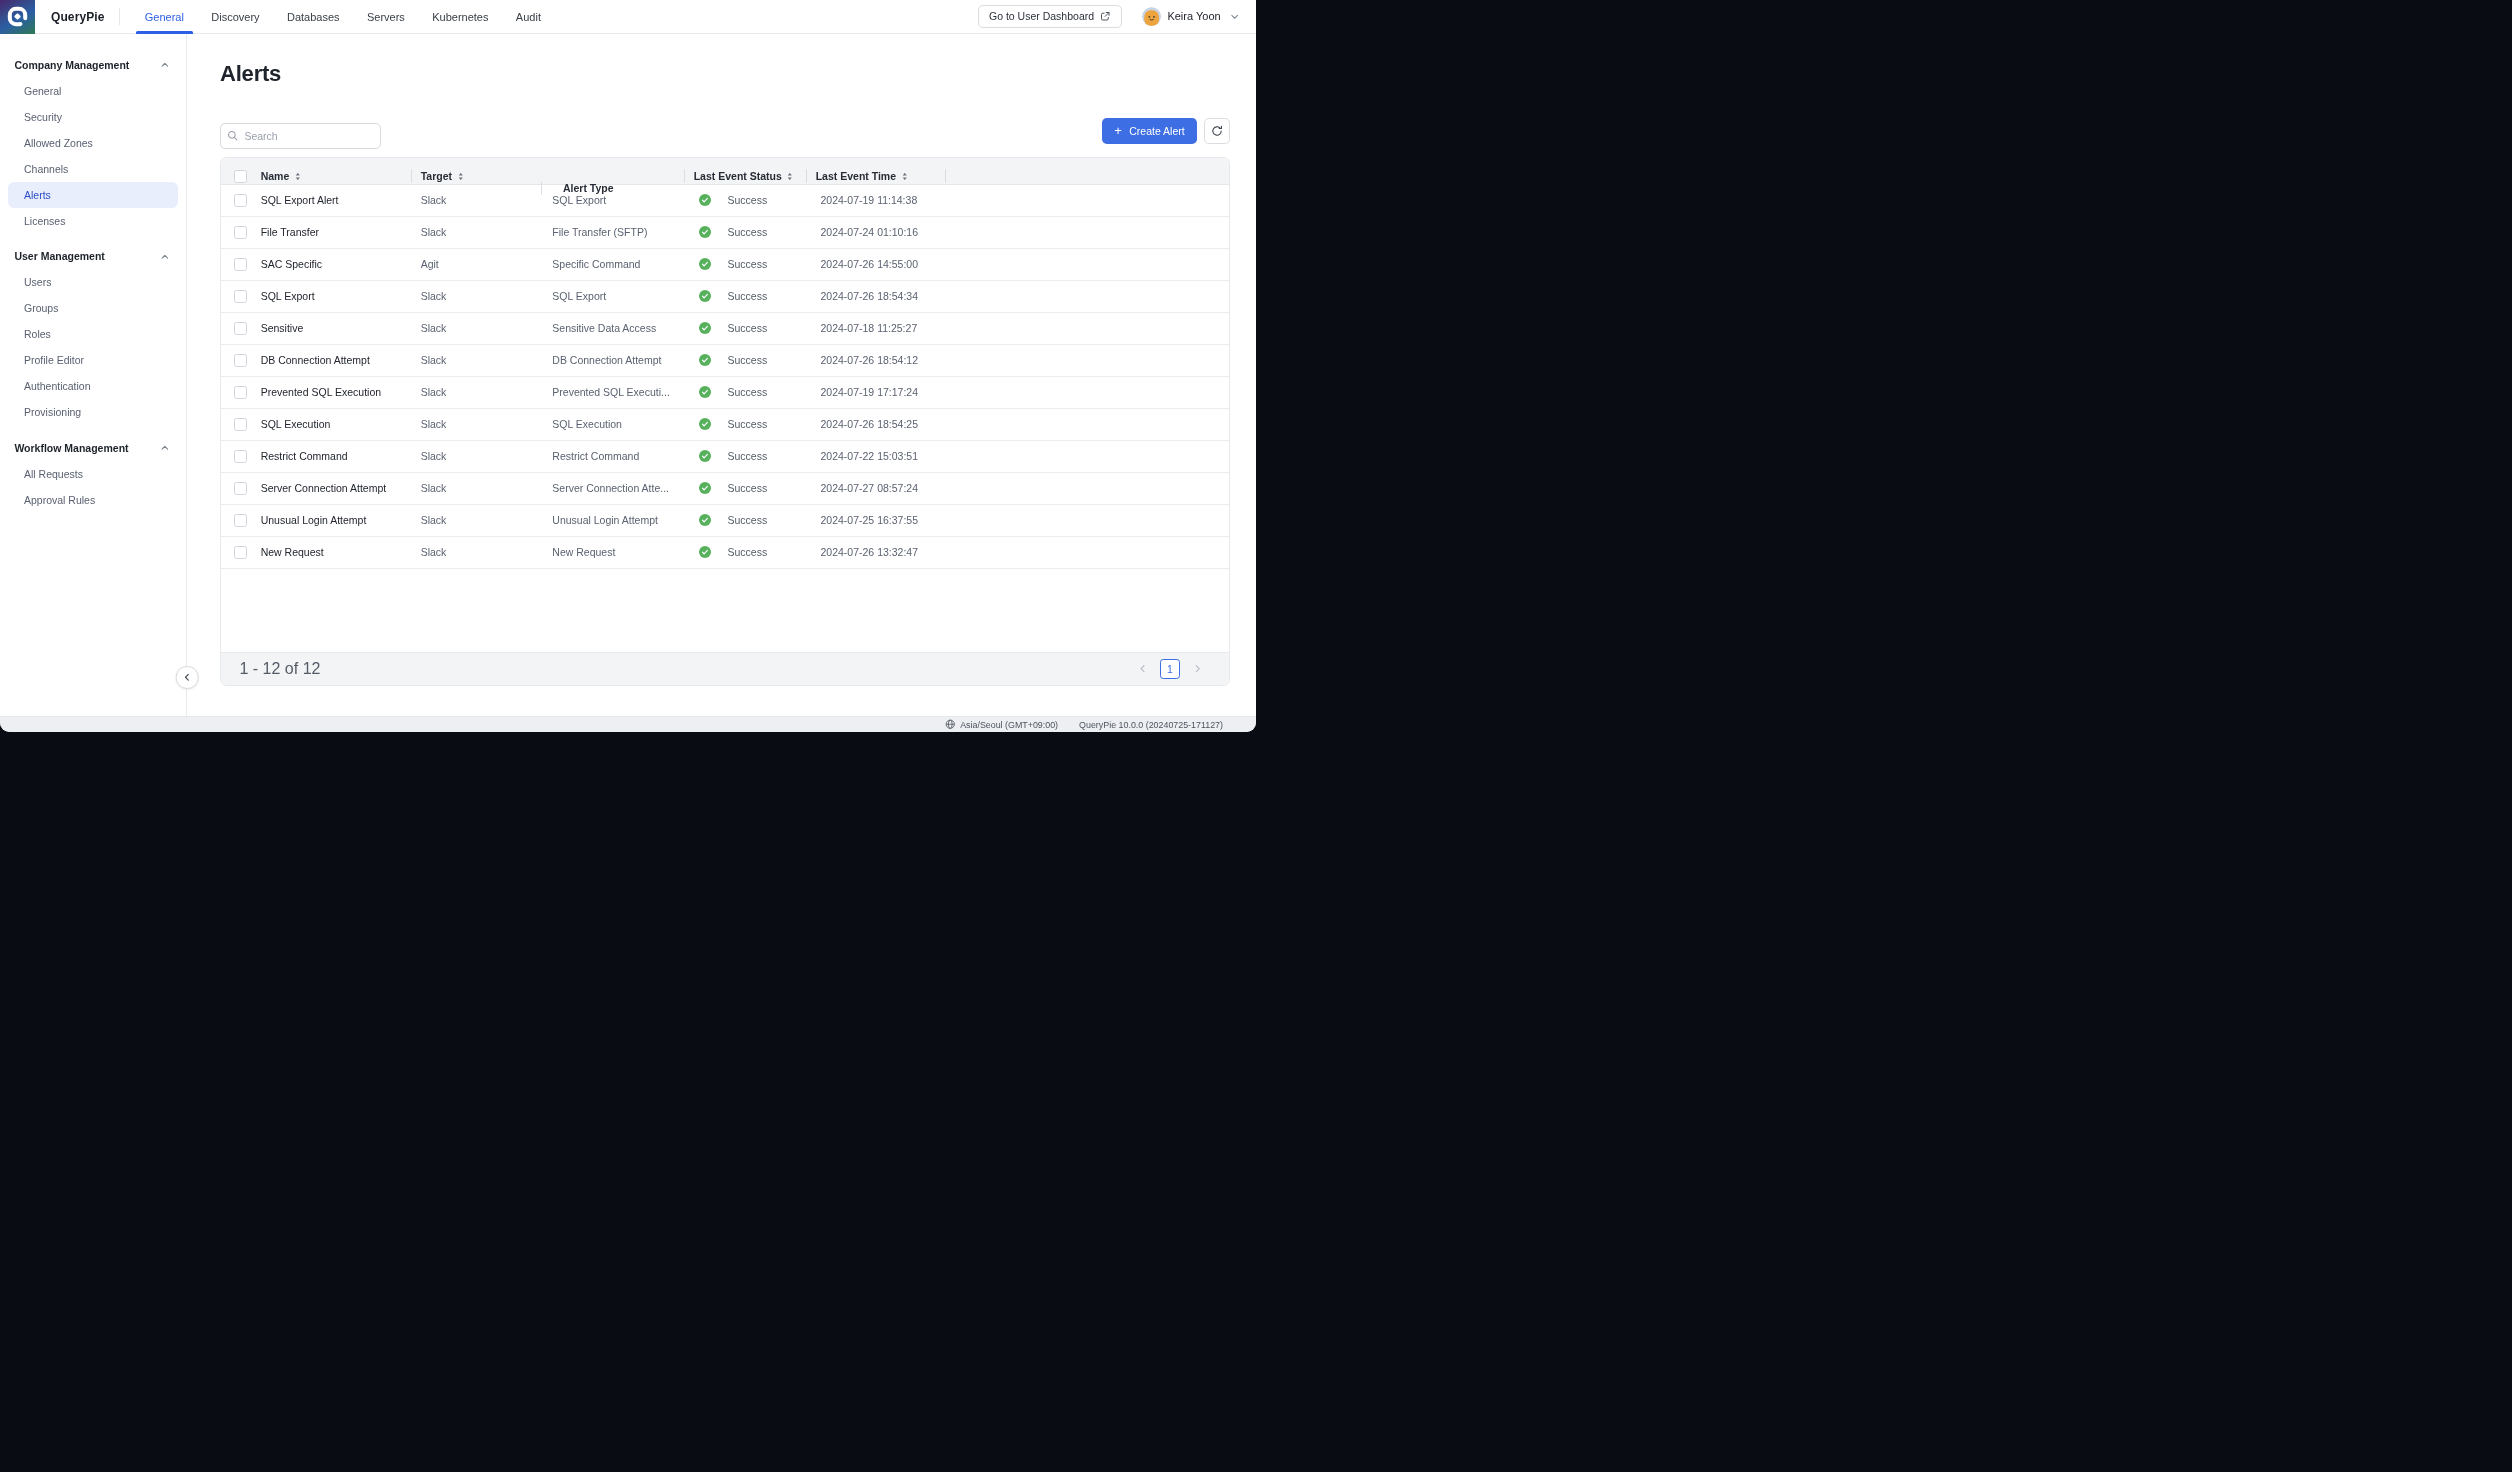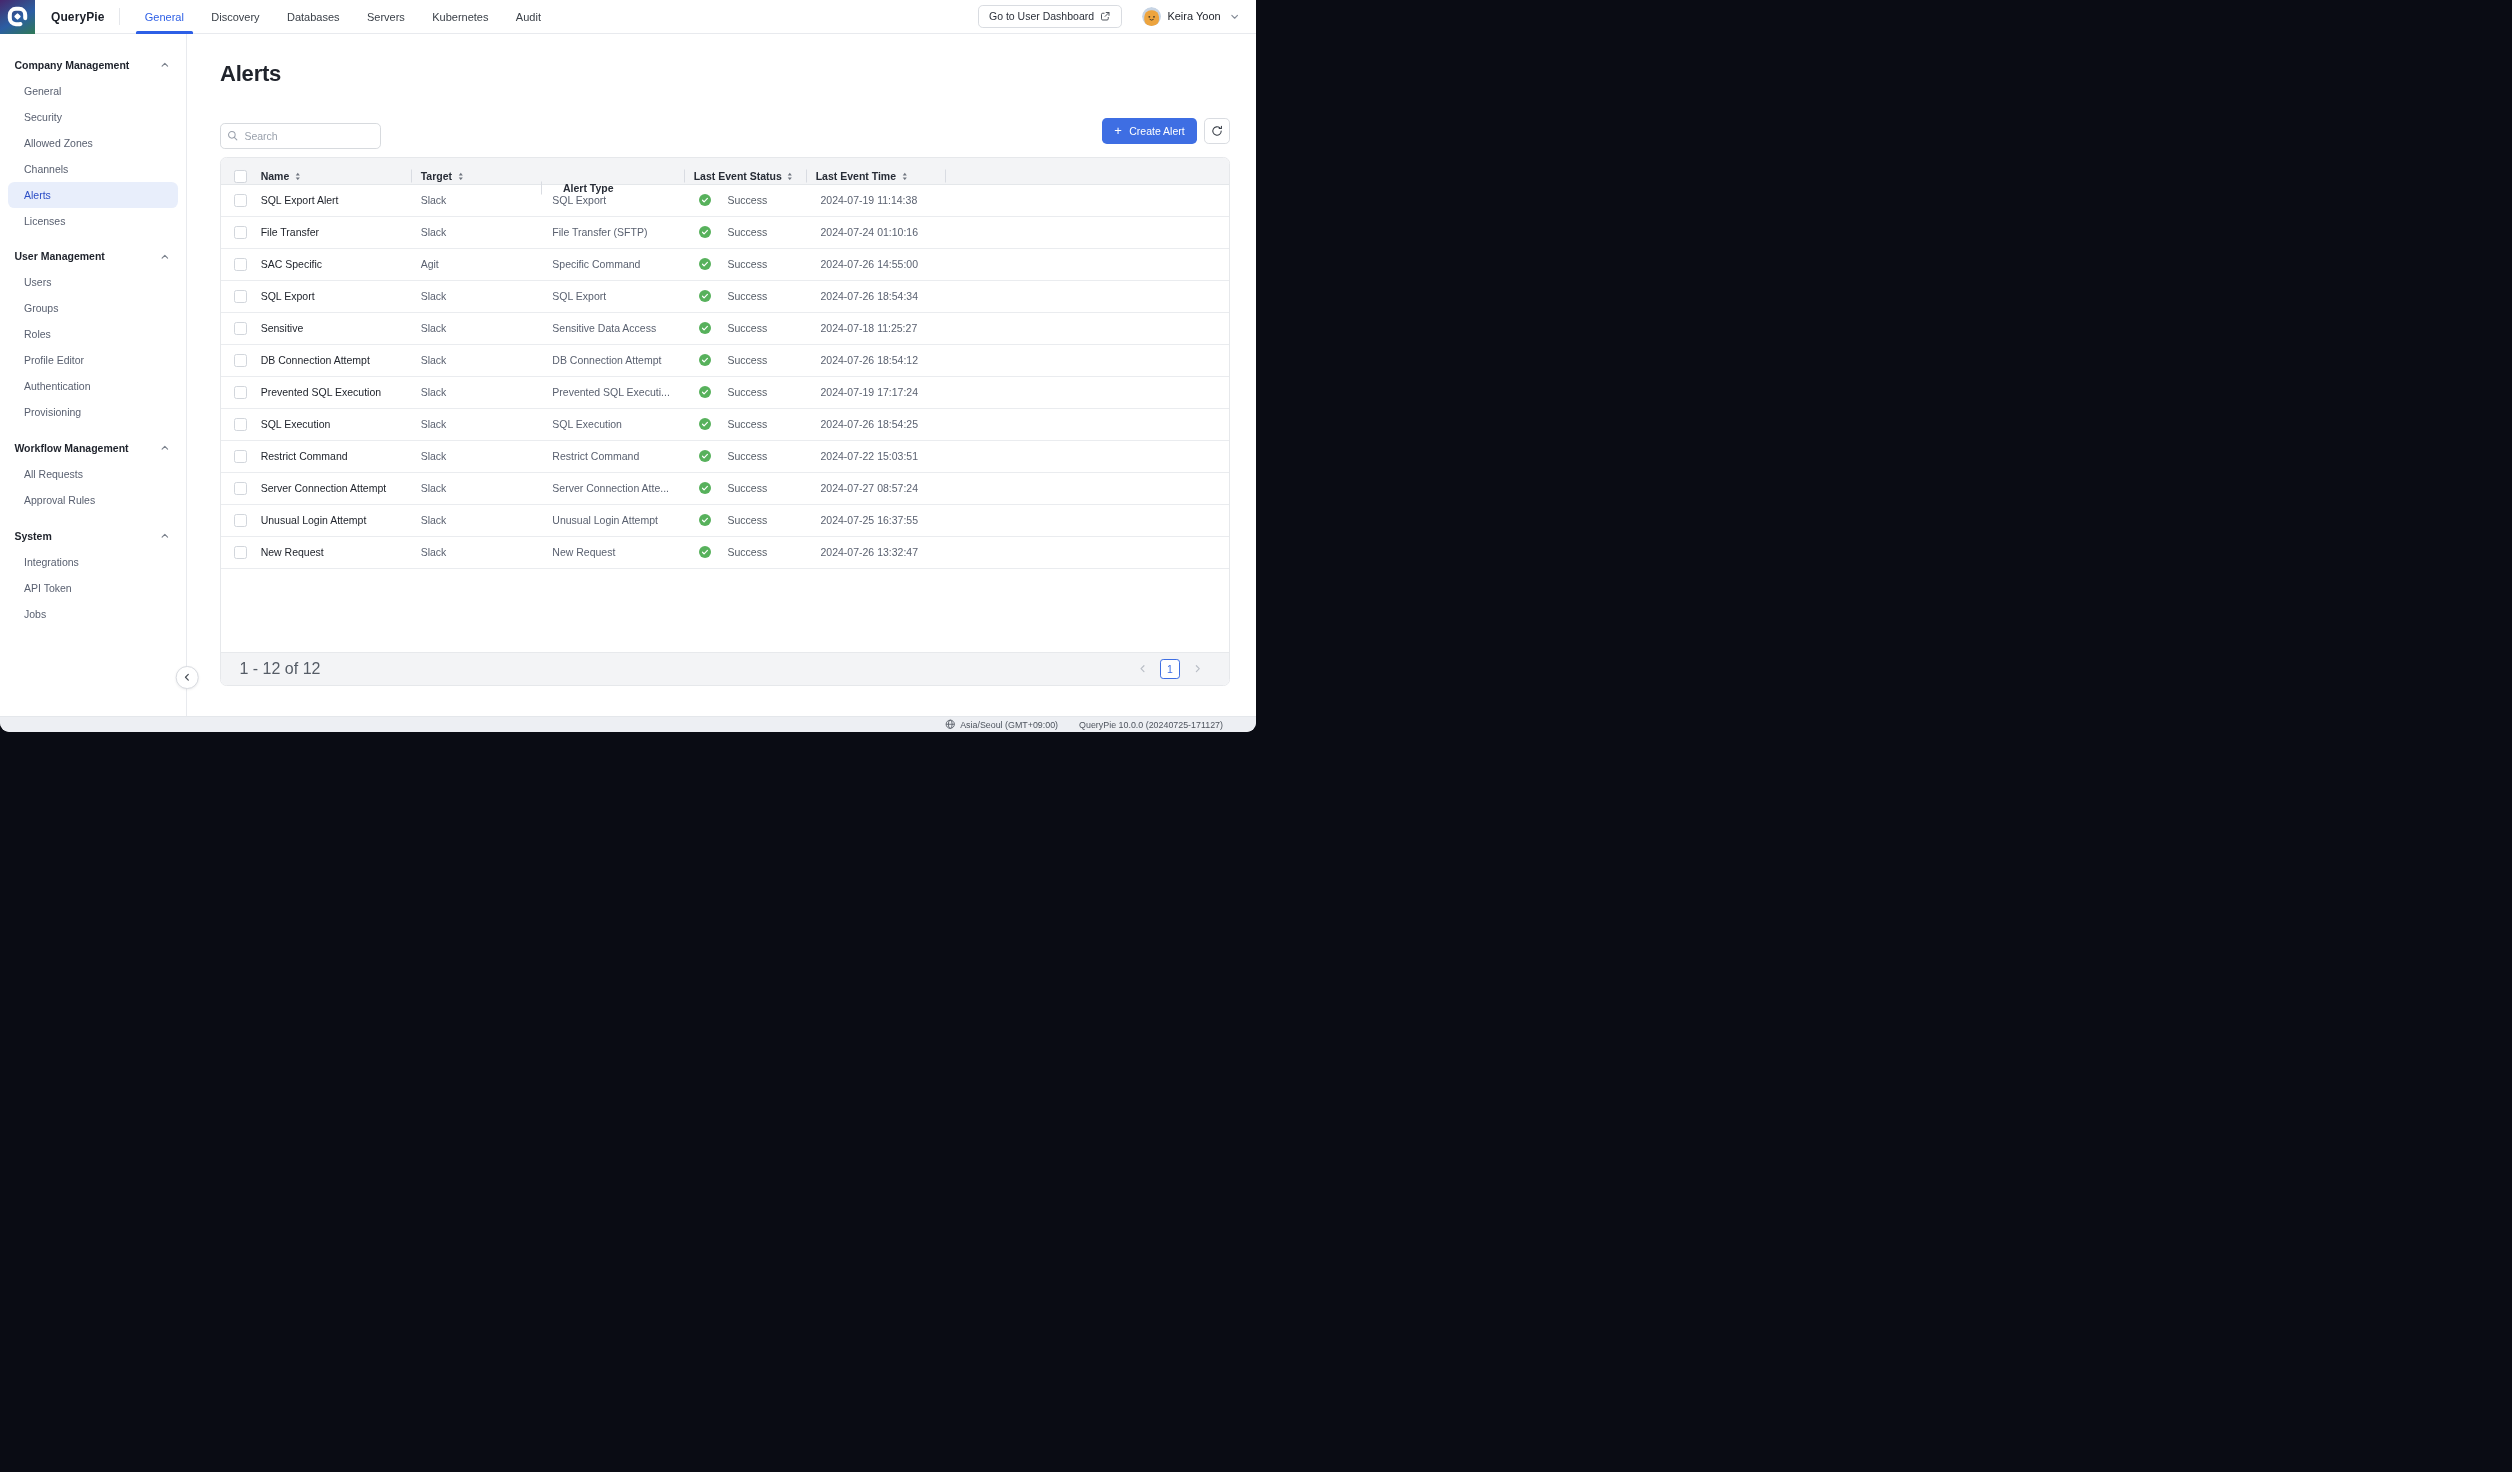--- a/index.html
+++ b/index.html
@@ -277,33 +277,20 @@
           <span style="display:flex;">
             <svg width="9.7" height="9.7" viewBox="0 0 12 12" fill="none" stroke="#7a818c" stroke-width="1.4" stroke-linecap="round" stroke-linejoin="round">
                 <path d="M2.6 7.6 6 4.2l3.4 3.4"></path>
               </svg>
           </span>
         </div>
         <div class="side-item">All Requests</div>
         <div class="side-item">Approval Rules</div>
       </div>
 
-      <div class="side-section">
-        <div class="side-header">
-          <span>System</span>
-          <span style="display:flex;">
-            <svg width="9.7" height="9.7" viewBox="0 0 12 12" fill="none" stroke="#7a818c" stroke-width="1.4" stroke-linecap="round" stroke-linejoin="round">
-                <path d="M2.6 7.6 6 4.2l3.4 3.4"></path>
-              </svg>
-          </span>
-        </div>
-        <div class="side-item">Integrations</div>
-        <div class="side-item">API Token</div>
-        <div class="side-item">Jobs</div>
-      </div>
     </aside>
 
     <button class="collapse-btn">
       <span style="display:flex;">
         <svg width="10.5" height="10.5" viewBox="0 0 14 14" fill="none" stroke="#4a5058" stroke-width="1.6" stroke-linecap="round" stroke-linejoin="round">
             <path d="M8.8 3.2 5 7l3.8 3.8"></path>
           </svg>
       </span>
     </button>
 

